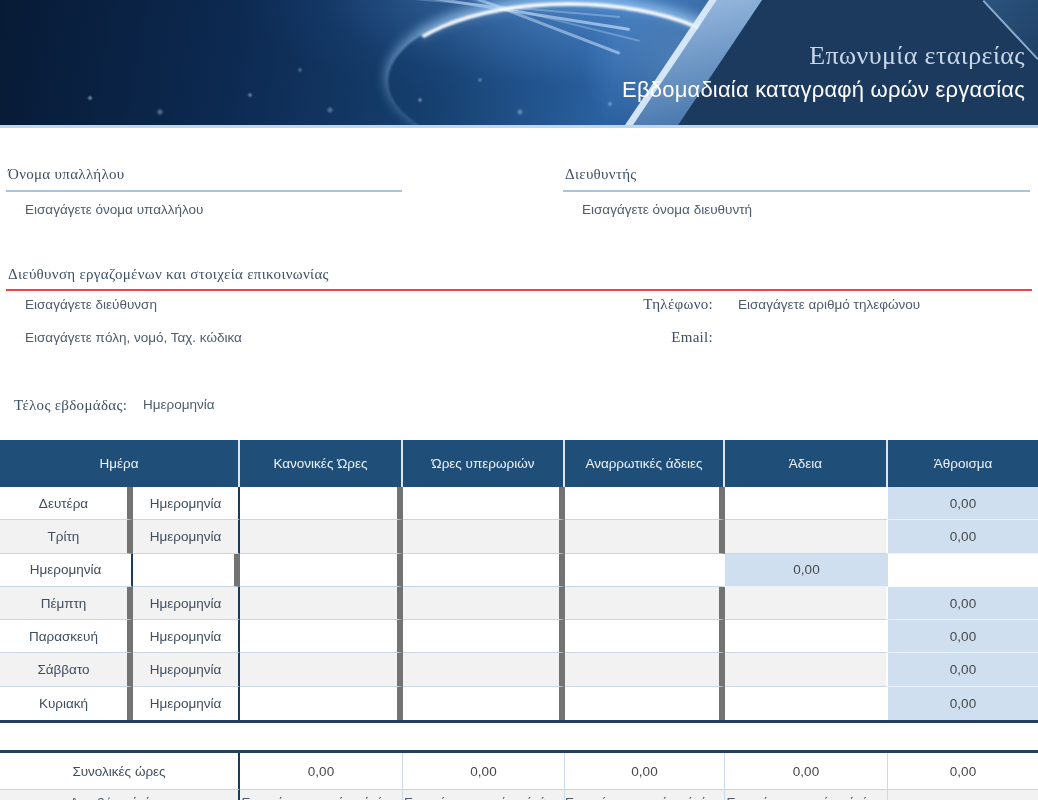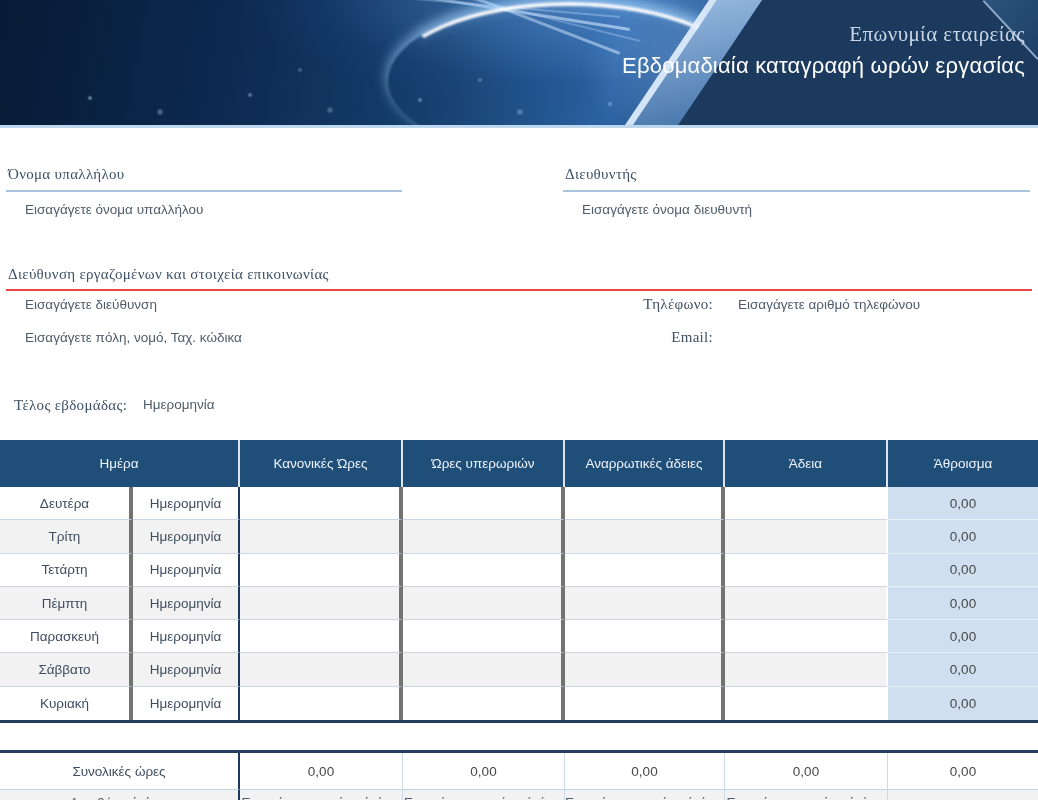--- a/index.html
+++ b/index.html
@@ -51,21 +51,21 @@
     clip-path:polygon(709px 0, 717px 0, 633px 125px, 625px 125px);
     background:rgba(228,242,255,.9); }
   .seam-stripe { position:absolute; top:0; left:0; width:1038px; height:125px;
     clip-path:polygon(717px 0, 762px 0, 678px 125px, 633px 125px);
     background:linear-gradient(168deg, #e8f4ff 0%, #a7c7ea 34%, #4b79ae 78%, #3c628f 100%); }
   .corner-accent { position:absolute; top:0; right:0; width:54px; height:58px;
     background:linear-gradient(130deg, #2c547e, #1e4066); clip-path:polygon(0 0, 100% 0, 100% 100%); }
   .corner-line { position:absolute; top:0; left:984px; width:80px; height:2px;
     background:rgba(190,220,245,.7); transform-origin:0 0; transform:rotate(47deg); }
   .banner-titles { position:absolute; top:0; right:13px; width:640px; text-align:right; }
-  .company-name { margin-top:22px; font-family:"Liberation Serif", serif; font-size:21px; letter-spacing:.4px; color:#c9d6e8; }
+  .company-name { margin-top:41px; font-family:"Liberation Serif", serif; font-size:26px; letter-spacing:.4px; color:#c9d6e8; }
   .sheet-title  { margin-top:6px; font-size:22px; font-weight:normal; color:#ffffff; letter-spacing:.2px; }
   .banner-strip { position:absolute; top:125px; left:0; width:1038px; height:3px; background:#bcd7ee; }
 
   
   .serif-label { font-family:"Liberation Serif", serif; font-size:15px; color:#3e5065; letter-spacing:.3px; }
   .field-value { font-size:13.5px; color:#4e5c6b; }
   .fgroup { position:absolute; }
   .fg-employee { left:6px; top:166px; width:396px; }
   .fg-manager  { left:563px; top:166px; width:467px; }
   .fgroup .serif-label { display:block; padding:0 0 7px 2px; border-bottom:2px solid #a9c3dd; }
@@ -84,21 +84,21 @@
   .week-value { position:absolute; left:129px; top:1px; }
 
   
   .main-table { position:absolute; left:0; top:440px; width:1038px; }
   .thead { display:grid; grid-template-columns:240px 163px 162px 160px 163px 150px; height:47px; background:#1f4e79; }
   .hc { display:flex; align-items:center; justify-content:center; color:#eef3fa; font-size:13.5px; border-right:2px solid rgba(255,255,255,.85); }
   .hc:last-child { border-right:none; }
   .tbody { border-bottom:3px solid #24405e; }
   .trow { display:grid; grid-template-columns:133px 107px 163px 162px 160px 163px 150px; height:33.3px; }
   .c { display:flex; align-items:center; justify-content:center; font-size:13.5px; color:#3f4d5f;
-       border-right:4px solid #737373; border-bottom:1px solid #c9d6e4; background:#ffffff; }
+       border-right:6px solid #737373; border-bottom:1px solid #c9d6e4; background:#ffffff; }
   .trow:nth-child(even) .c { background:#f2f2f2; }
   .c.dark-r { border-right:2px solid #1b3a5e; }
   .c.pre-sum { border-right:2px solid #ffffff; }
   .c.sum, .trow:nth-child(even) .c.sum { background:#cfdff0; border-bottom:1px solid #e9f1f9; border-right:none; color:#474747; }
   .trow:last-child .c { border-bottom:none; }
 
   
   .totals-table { position:absolute; left:0; top:750px; width:1038px; border-top:3px solid #24405e; }
   .totrow { display:grid; grid-template-columns:240px 163px 162px 160px 163px 150px; }
   .totrow.r1 { height:37px; }
@@ -183,21 +183,20 @@
       <div class="trow">
         <div class="c">Τρίτη</div>
         <div class="c dark-r">Ημερομηνία</div>
         <div class="c"></div>
         <div class="c"></div>
         <div class="c"></div>
         <div class="c pre-sum"></div>
         <div class="c sum">0,00</div>
       </div>
       <div class="trow">
-        <div class="c">Τετάρτη</div>
         <div class="c dark-r">Ημερομηνία</div>
         <div class="c"></div>
         <div class="c"></div>
         <div class="c"></div>
         <div class="c pre-sum"></div>
         <div class="c sum">0,00</div>
       </div>
       <div class="trow">
         <div class="c">Πέμπτη</div>
         <div class="c dark-r">Ημερομηνία</div>

